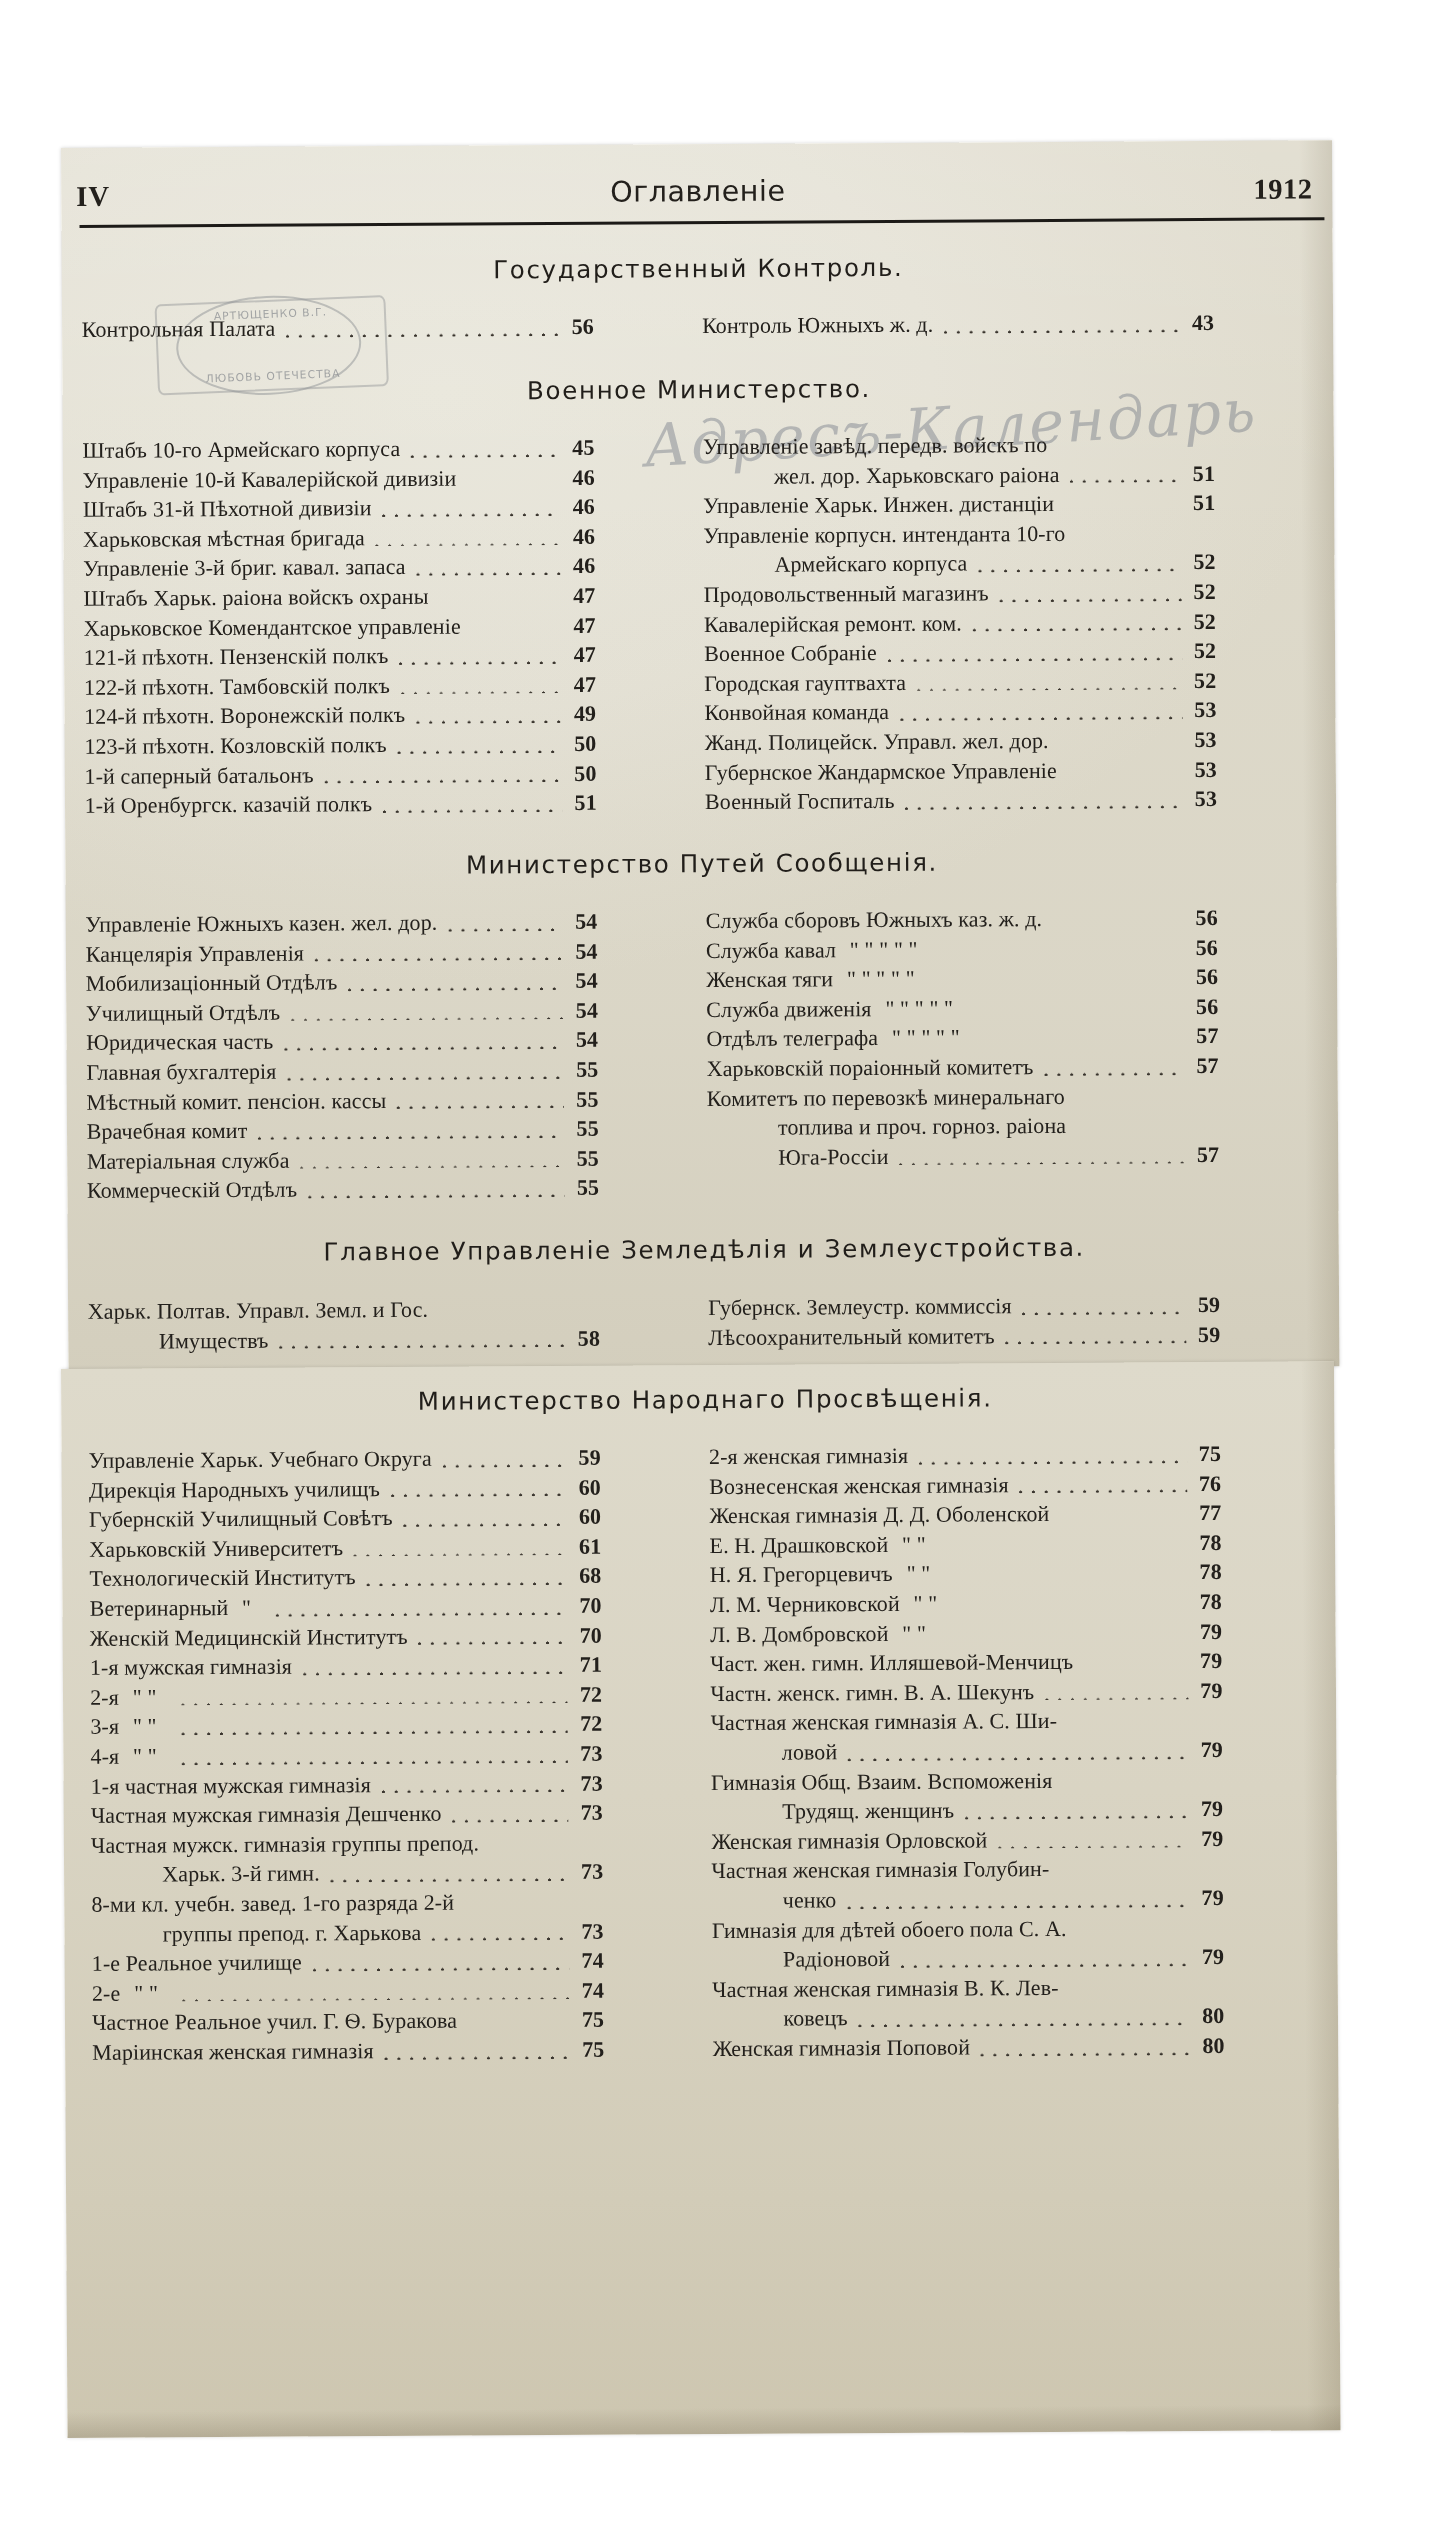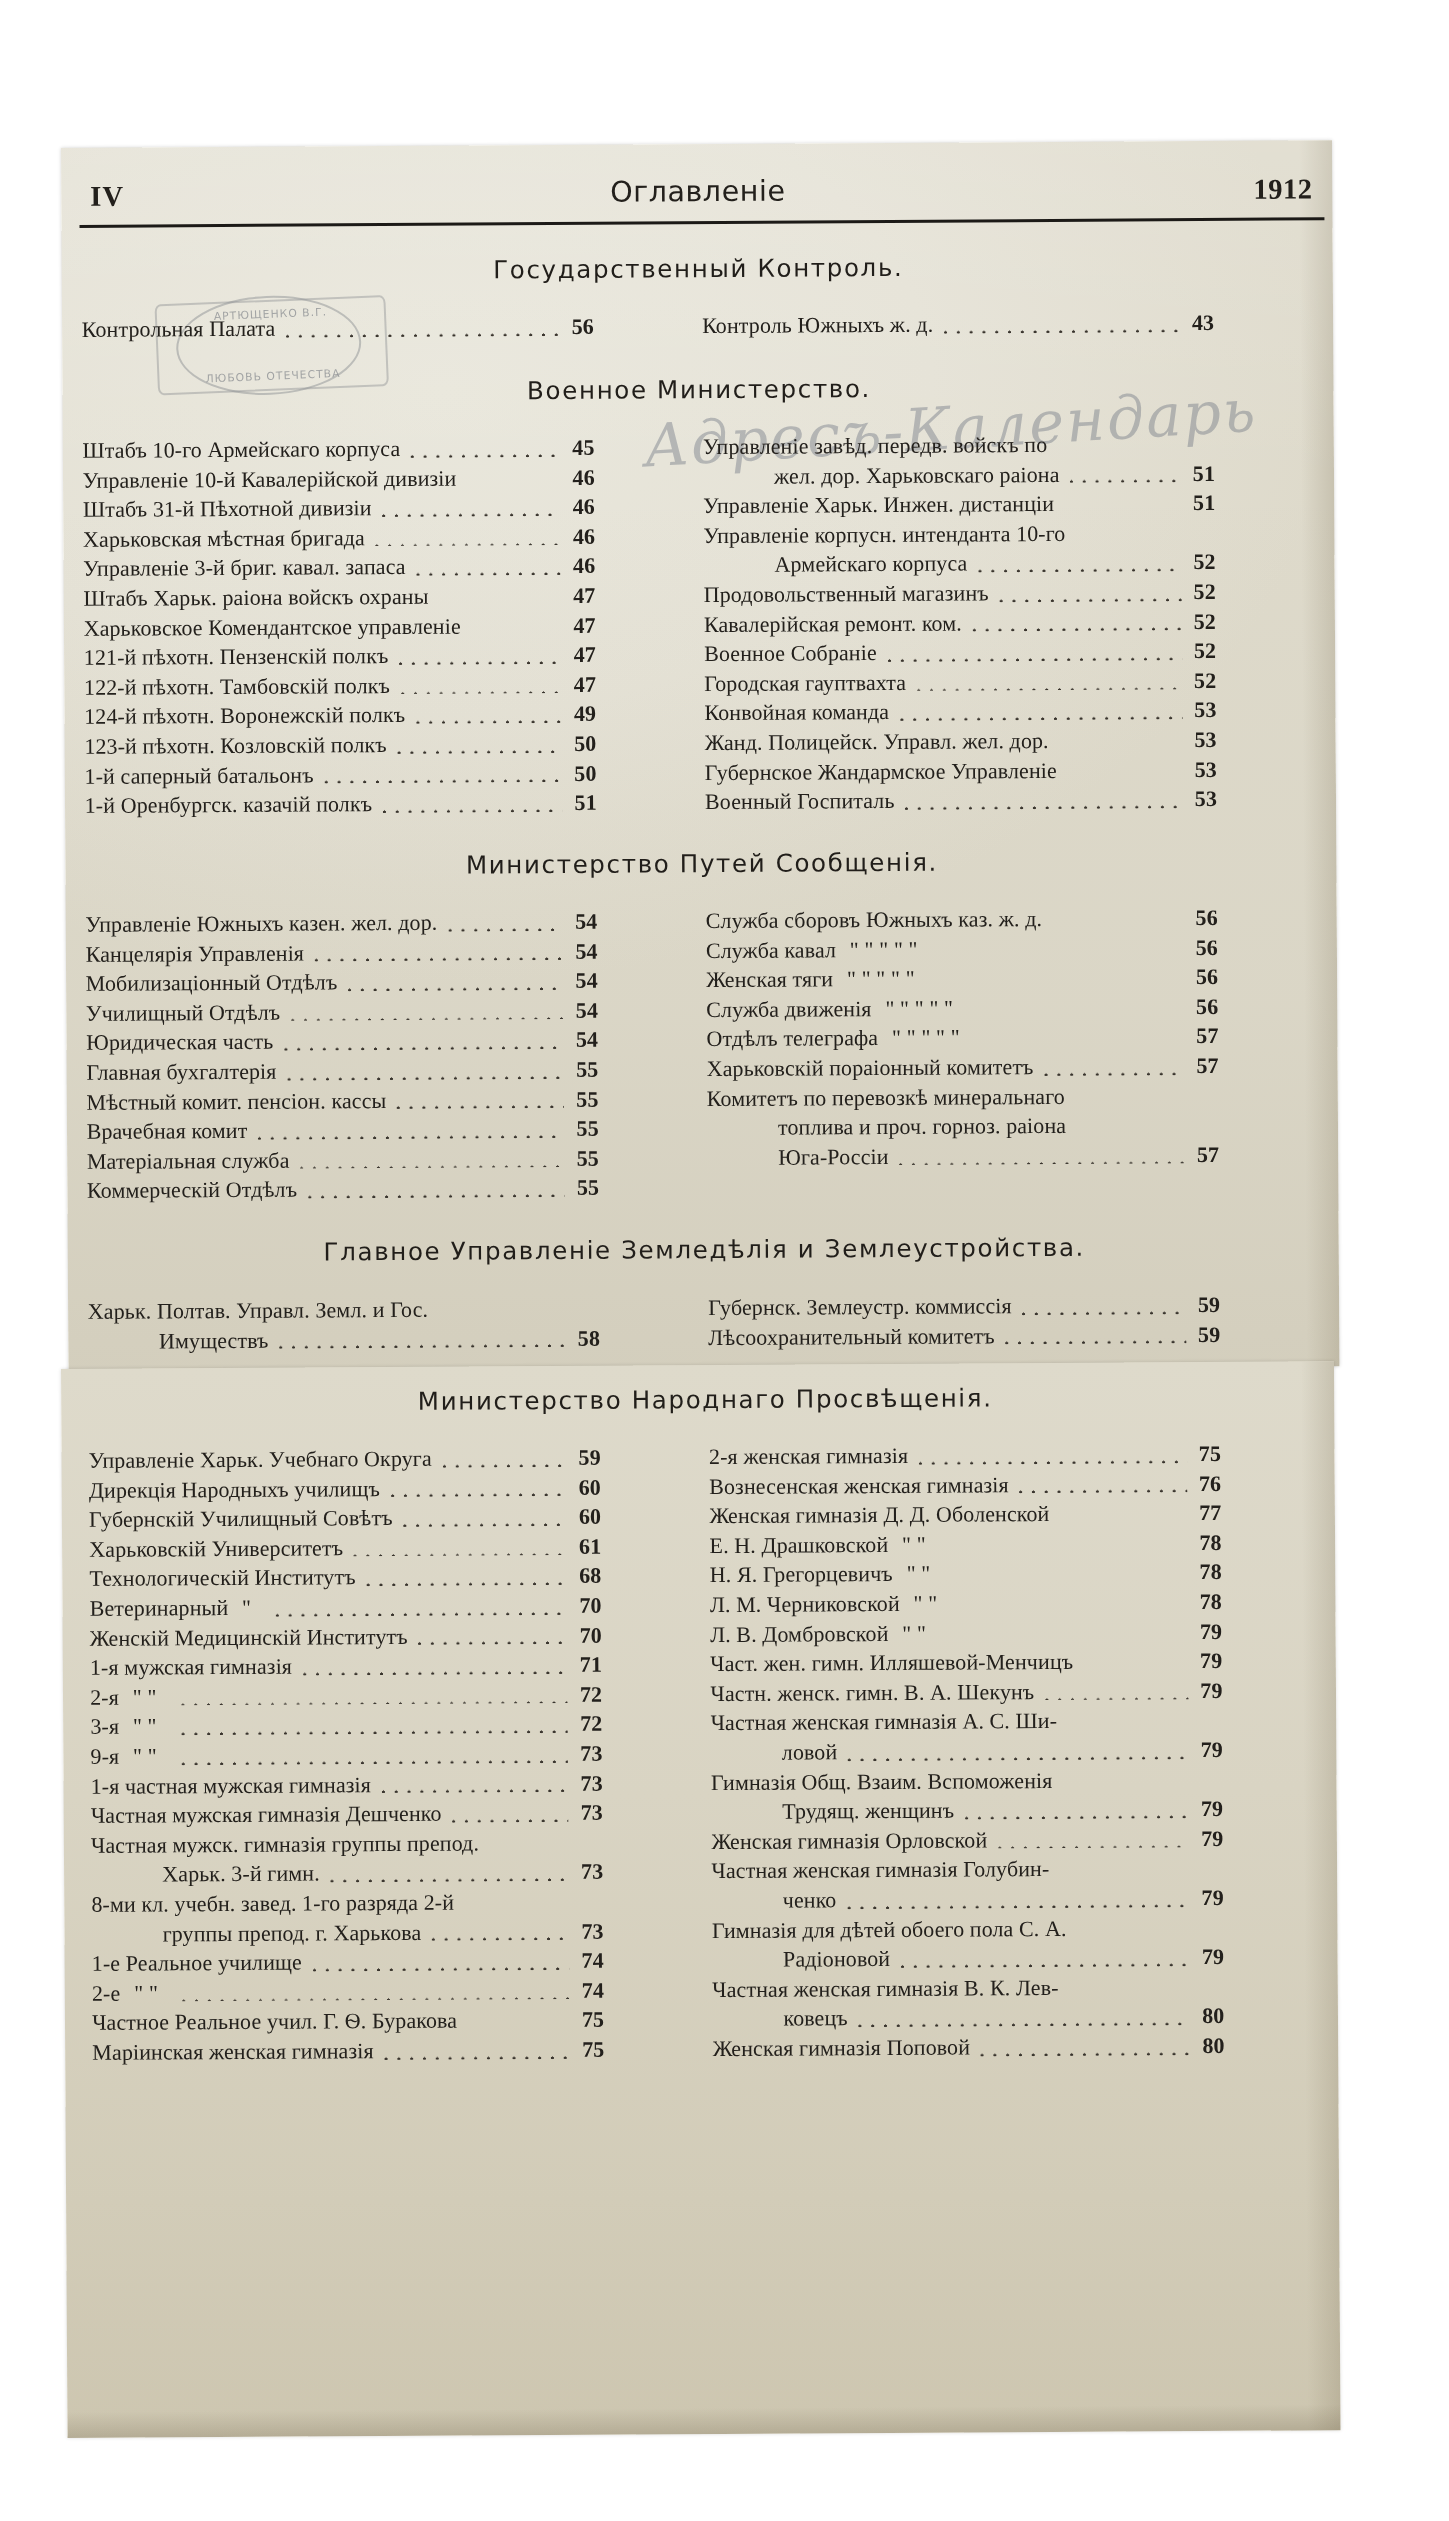--- a/index.html
+++ b/index.html
@@ -48,21 +48,21 @@
 
   
   .content{
     position:absolute;left:61px;top:148px;width:1273px;height:2295px;
     transform:rotate(-0.35deg);transform-origin:0 0;
     color:#23201c;
   }
 
   
   .hdr{position:absolute;left:0;top:21.7px;width:1273px;height:57px;}
-  .hdr .folio{position:absolute;left:29px;top:11.8px;font-size:28.6px;font-weight:700;letter-spacing:1px;}
+  .hdr .folio{position:absolute;left:15px;top:11.8px;font-size:28.6px;font-weight:700;letter-spacing:1px;}
   .hdr .title{position:absolute;left:0;top:7.9px;width:1273px;text-align:center;
     font-family:"DejaVu Sans",sans-serif;font-size:28.6px;letter-spacing:0.5px;}
   .hdr .year{position:absolute;right:21.7px;top:11.8px;font-size:28.6px;font-weight:700;letter-spacing:0.5px;}
   .hdr .rule{position:absolute;left:17.7px;right:9.9px;top:55px;height:3px;background:#1c1a17;}
 
   
   .sec-head{
     position:absolute;width:1273px;text-align:center;
     font-family:"DejaVu Sans",sans-serif;
     font-size:24.6px;letter-spacing:1.6px;color:#211e1a;
@@ -480,21 +480,21 @@
             <span class="dots"></span>
             <span class="pg">72</span>
           </div>
           <div class="row">
             <span class="lbl">3-я</span>
             <span class="dit" style="margin: 0px 13.8px;">"              "</span>
             <span class="dots"></span>
             <span class="pg">72</span>
           </div>
           <div class="row">
-            <span class="lbl">9-я</span>
+            <span class="lbl">4-я</span>
             <span class="dit" style="margin: 0px 13.8px;">"              "</span>
             <span class="dots"></span>
             <span class="pg">73</span>
           </div>
           <div class="row">
             <span class="lbl">1-я частная мужская гимназія</span>
             <span class="dots"></span>
             <span class="pg">73</span>
           </div>
           <div class="row">

